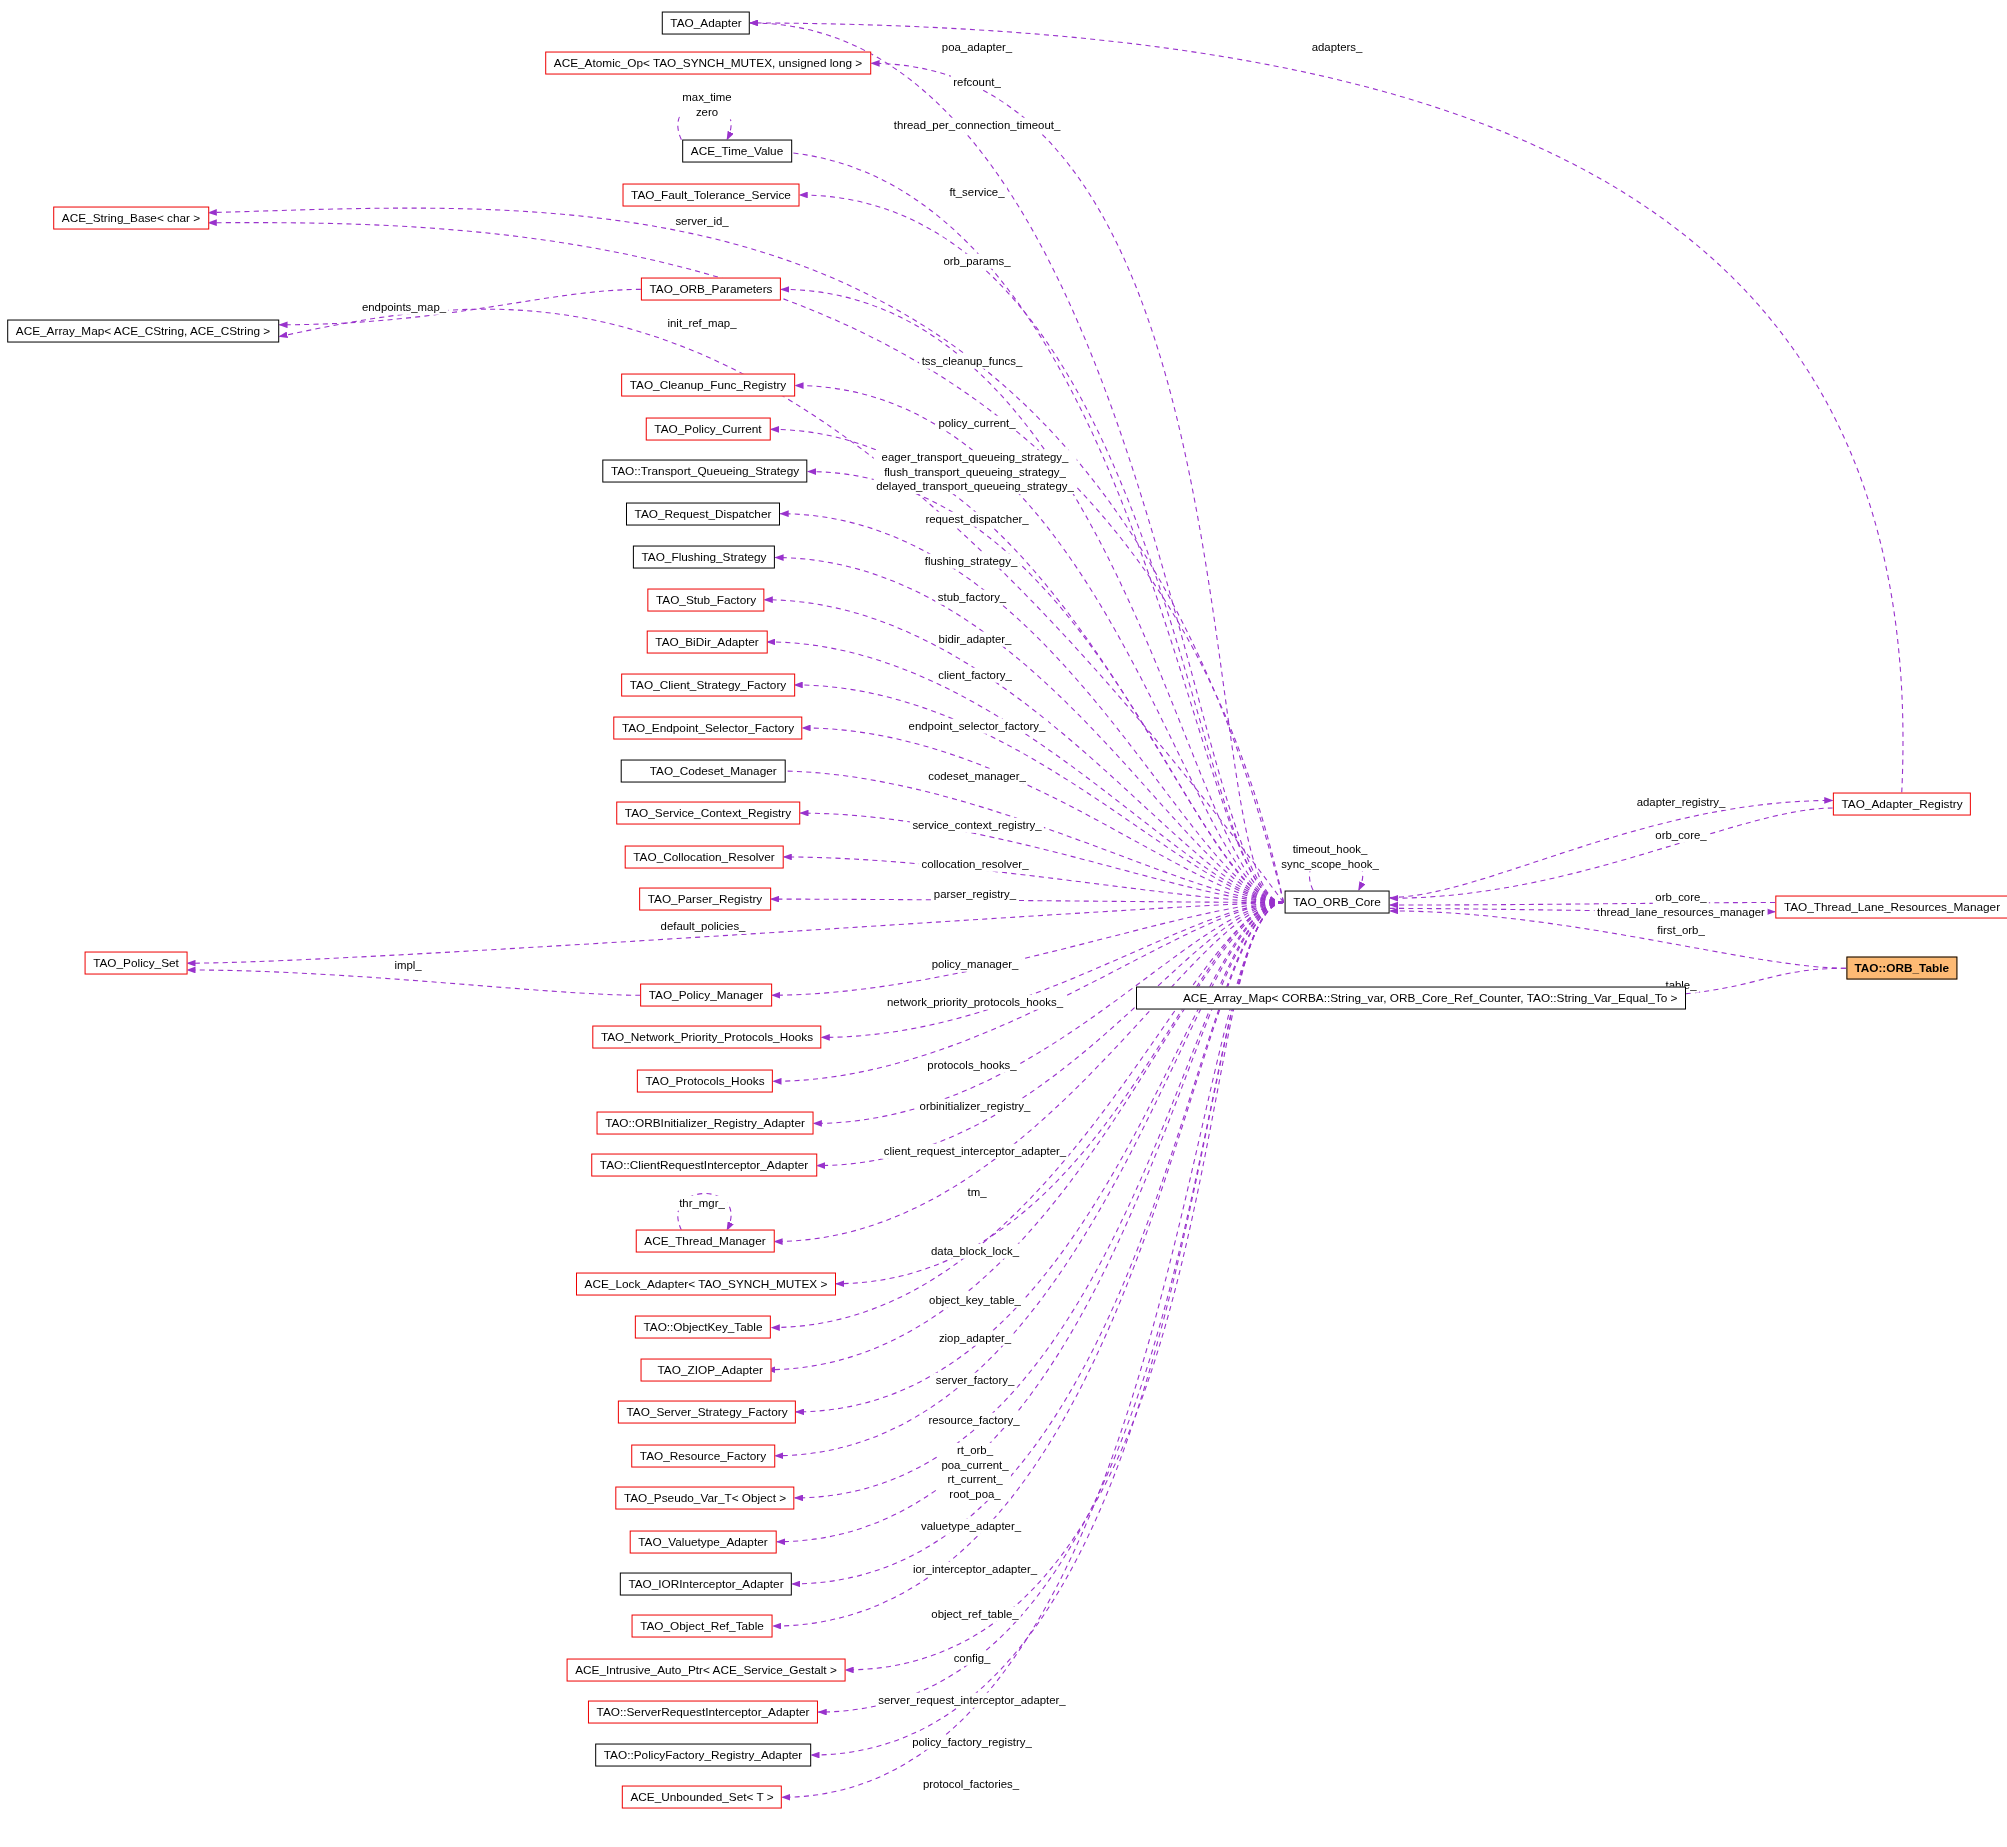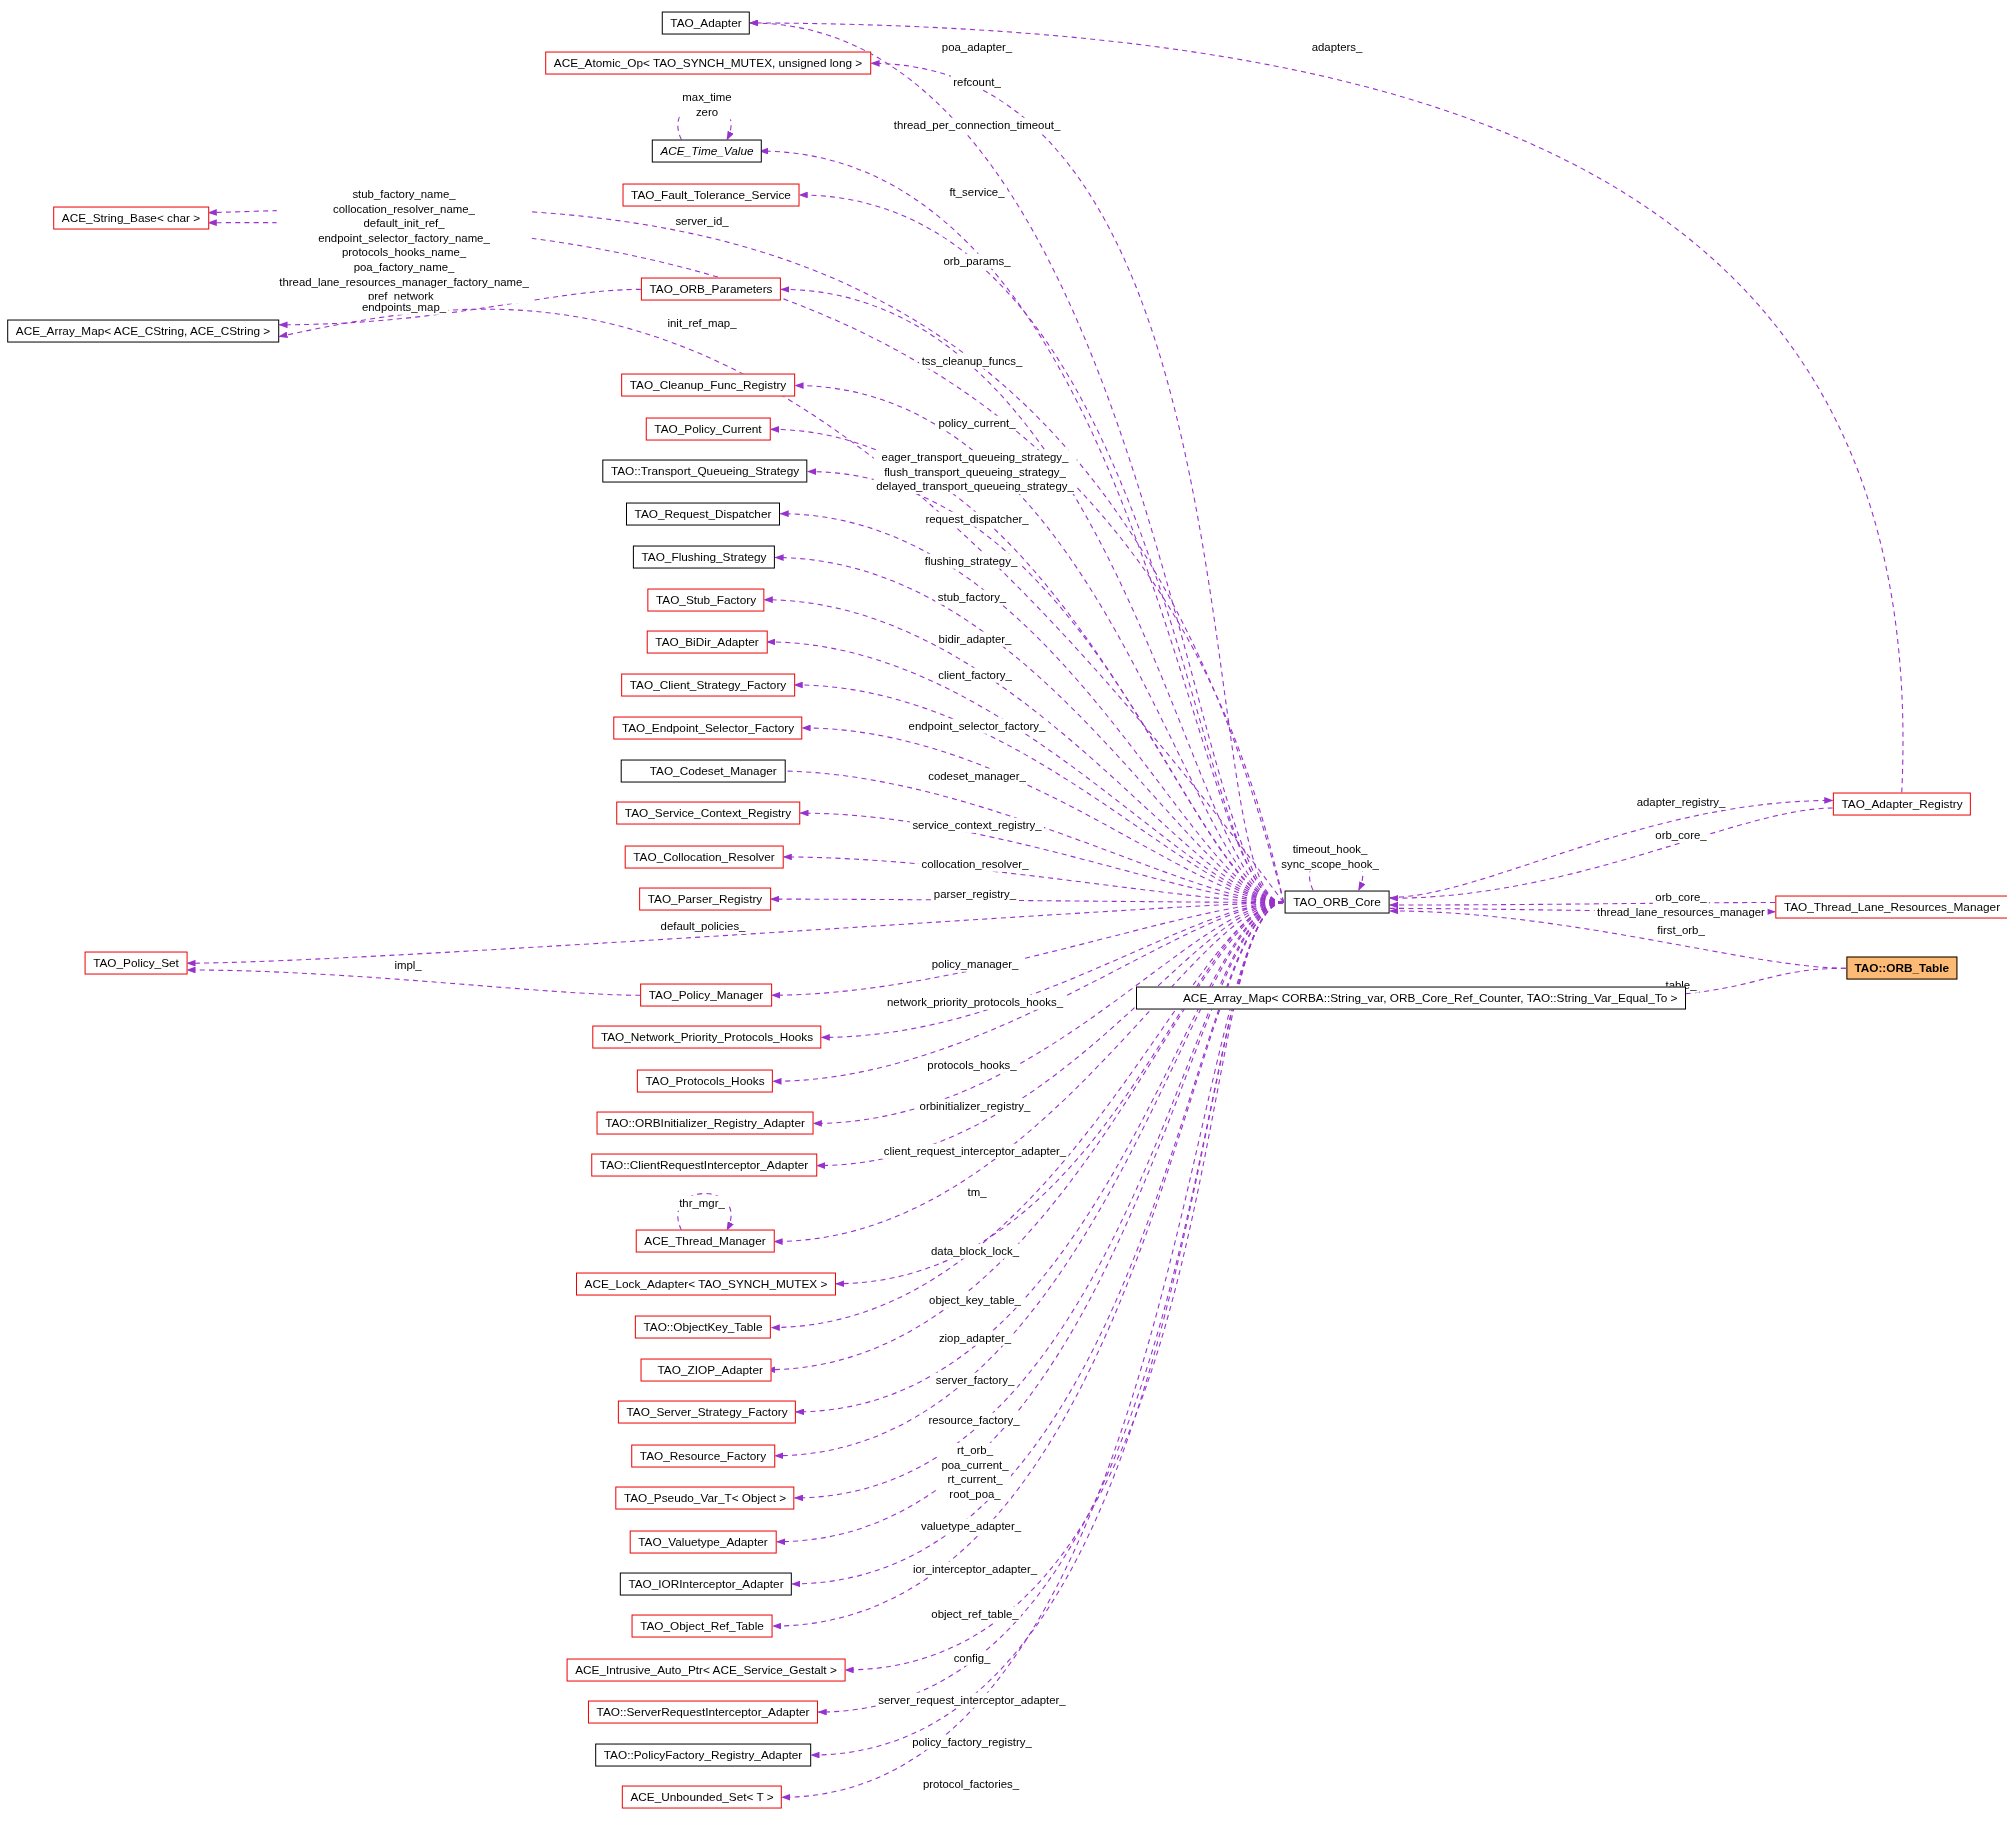--- a/index.html
+++ b/index.html
@@ -106,21 +106,21 @@
       <path d="M 1557 1055.6015625 C 1530 997.6015625, 1640 997.6015625, 1611 1055.6015625" class="edge" marker-end="url(#arrowhead)"></path>
       <path d="M 1648 1064 C 1758 1064, 1948.6484375 949, 2173.1484375 949" class="edge" marker-end="url(#arrowhead)"></path>
       <path d="M 2173.1484375 958 C 2063.1484375 958, 1870.1 1065, 1648 1065" class="edge" marker-end="url(#arrowhead)"></path>
       <path d="M 2104.71875 1070 C 1994.71875 1070, 1838.9 1073, 1648 1073" class="edge" marker-end="url(#arrowhead)"></path>
       <path d="M 1648 1077 C 1758 1077, 1913.51875 1081, 2104.71875 1081" class="edge" marker-end="url(#arrowhead)"></path>
       <path d="M 2188.8671875 1148 C 2078.8671875 1148, 1858.4 1080, 1648 1080" class="edge" marker-end="url(#arrowhead)"></path>
       <path d="M 2188.8671875 1148 C 2078.8671875 1148, 2088.8671875 1183, 1888.3671875 1183" class="edge" marker-end="url(#arrowhead)"></path>
     </svg>
 <div class="node black" style="left: 706px; top: 23px;">TAO_Adapter</div>
     <div class="node red" style="left: 708px; top: 63px;">ACE_Atomic_Op&lt; TAO_SYNCH_MUTEX, unsigned long &gt;</div>
-    <div class="node black" style="left: 707px; top: 151px; font-style: italic;">ACE_Time_Value</div>
+    <div class="node black" style="left: 737px; top: 151px;">ACE_Time_Value</div>
     <div class="node red" style="left: 711px; top: 195px;">TAO_Fault_Tolerance_Service</div>
     <div class="node red" style="left: 131px; top: 218px;">ACE_String_Base&lt; char &gt;</div>
     <div class="node red" style="left: 711px; top: 289px;">TAO_ORB_Parameters</div>
     <div class="node black" style="left: 143px; top: 331px;">ACE_Array_Map&lt; ACE_CString, ACE_CString &gt;</div>
     <div class="node red" style="left: 708px; top: 385px;">TAO_Cleanup_Func_Registry</div>
     <div class="node red" style="left: 708px; top: 429px;">TAO_Policy_Current</div>
     <div class="node black" style="left: 705px; top: 471px;">TAO::Transport_Queueing_Strategy</div>
     <div class="node black" style="left: 703px; top: 514px;">TAO_Request_Dispatcher</div>
     <div class="node black" style="left: 704px; top: 557px;">TAO_Flushing_Strategy</div>
     <div class="node red" style="left: 706px; top: 600px;">TAO_Stub_Factory</div>
@@ -157,28 +157,20 @@
     <div class="node gray" style="left: 1902px; top: 968px;">TAO::ORB_Table</div>
     <div class="node black" style="left: 1411px; top: 998px; padding-left: 46px;">ACE_Array_Map&lt; CORBA::String_var, ORB_Core_Ref_Counter, TAO::String_Var_Equal_To &gt;</div>
     <div class="edge-label" style="left: 977px; top: 47px;">poa_adapter_</div>
     <div class="edge-label" style="left: 1337px; top: 47px;">adapters_</div>
     <div class="edge-label" style="left: 977px; top: 82px;">refcount_</div>
     <div class="edge-label" style="left: 977px; top: 125px;">thread_per_connection_timeout_</div>
     <div class="edge-label" style="left: 707px; top: 105px;">max_time
 zero</div>
     <div class="edge-label" style="left: 977px; top: 192px;">ft_service_</div>
     <div class="edge-label" style="left: 702px; top: 221px;">server_id_</div>
-    <div class="edge-label" style="left: 404px; top: 245px;">stub_factory_name_
-collocation_resolver_name_
-default_init_ref_
-endpoint_selector_factory_name_
-protocols_hooks_name_
-poa_factory_name_
-thread_lane_resources_manager_factory_name_
-pref_network_</div>
     <div class="edge-label" style="left: 977px; top: 261px;">orb_params_</div>
     <div class="edge-label" style="left: 404px; top: 307px;">endpoints_map_</div>
     <div class="edge-label" style="left: 702px; top: 323px;">init_ref_map_</div>
     <div class="edge-label" style="left: 972px; top: 361px;">tss_cleanup_funcs_</div>
     <div class="edge-label" style="left: 977px; top: 423px;">policy_current_</div>
     <div class="edge-label" style="left: 975px; top: 472px;">eager_transport_queueing_strategy_
 flush_transport_queueing_strategy_
 delayed_transport_queueing_strategy_</div>
     <div class="edge-label" style="left: 977px; top: 519px;">request_dispatcher_</div>
     <div class="edge-label" style="left: 971px; top: 561px;">flushing_strategy_</div>

